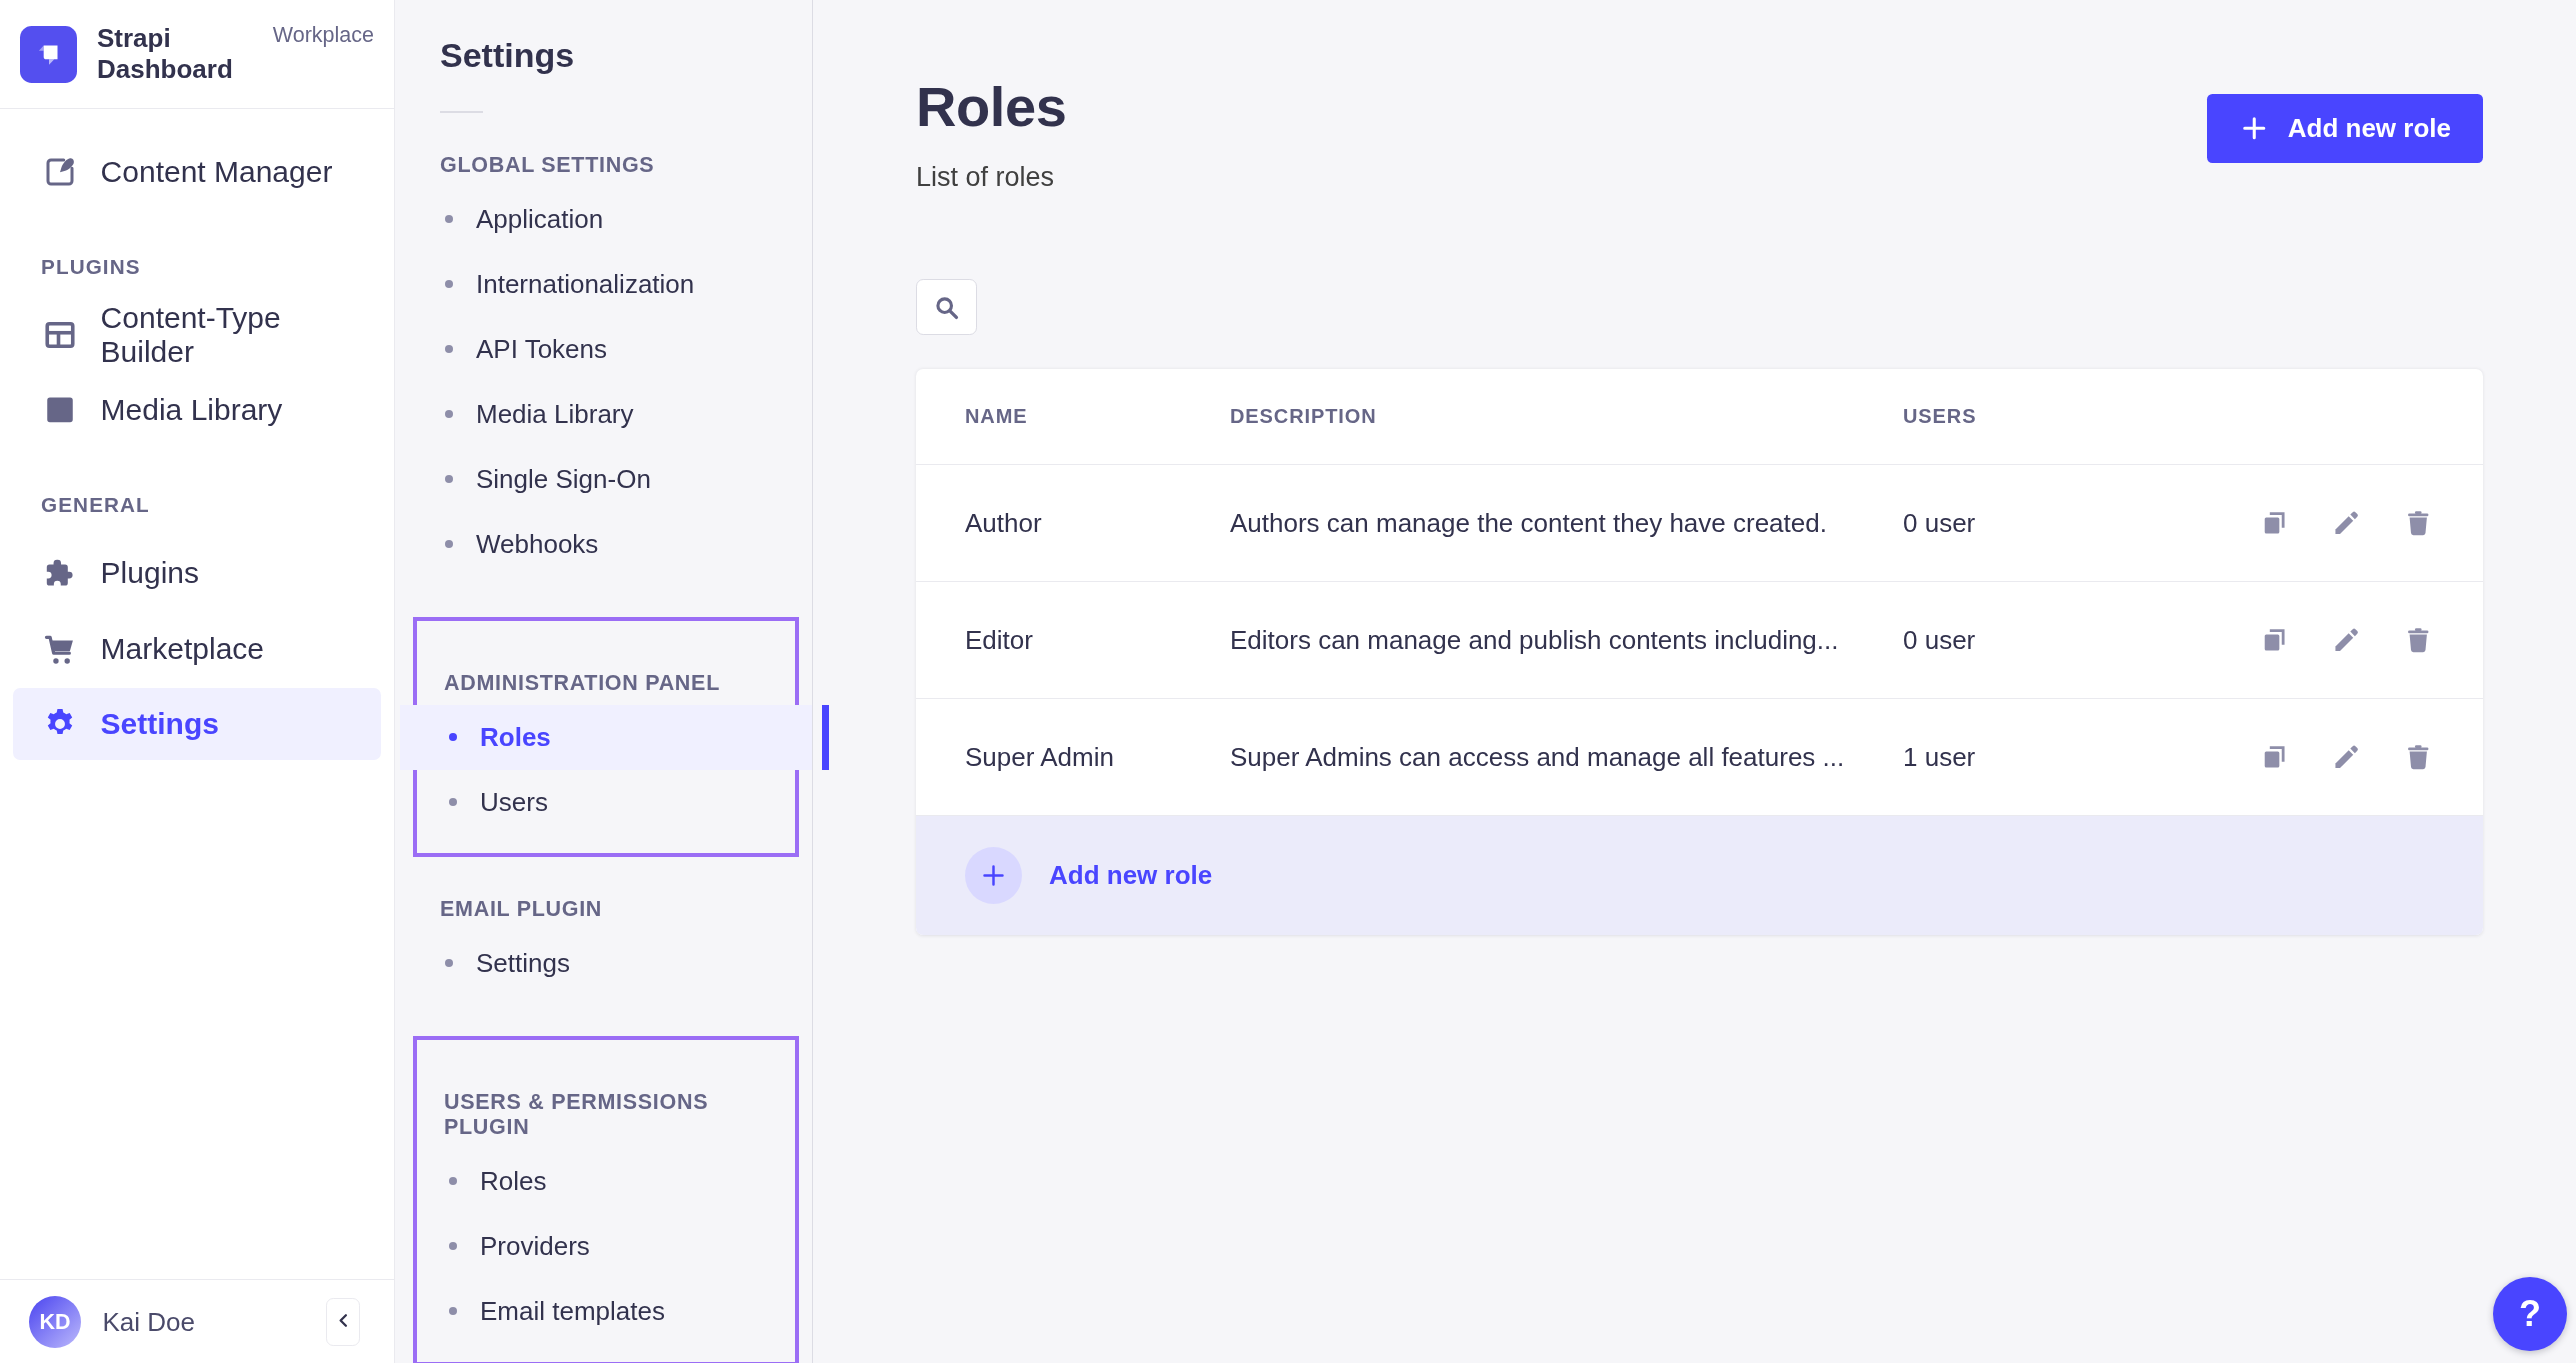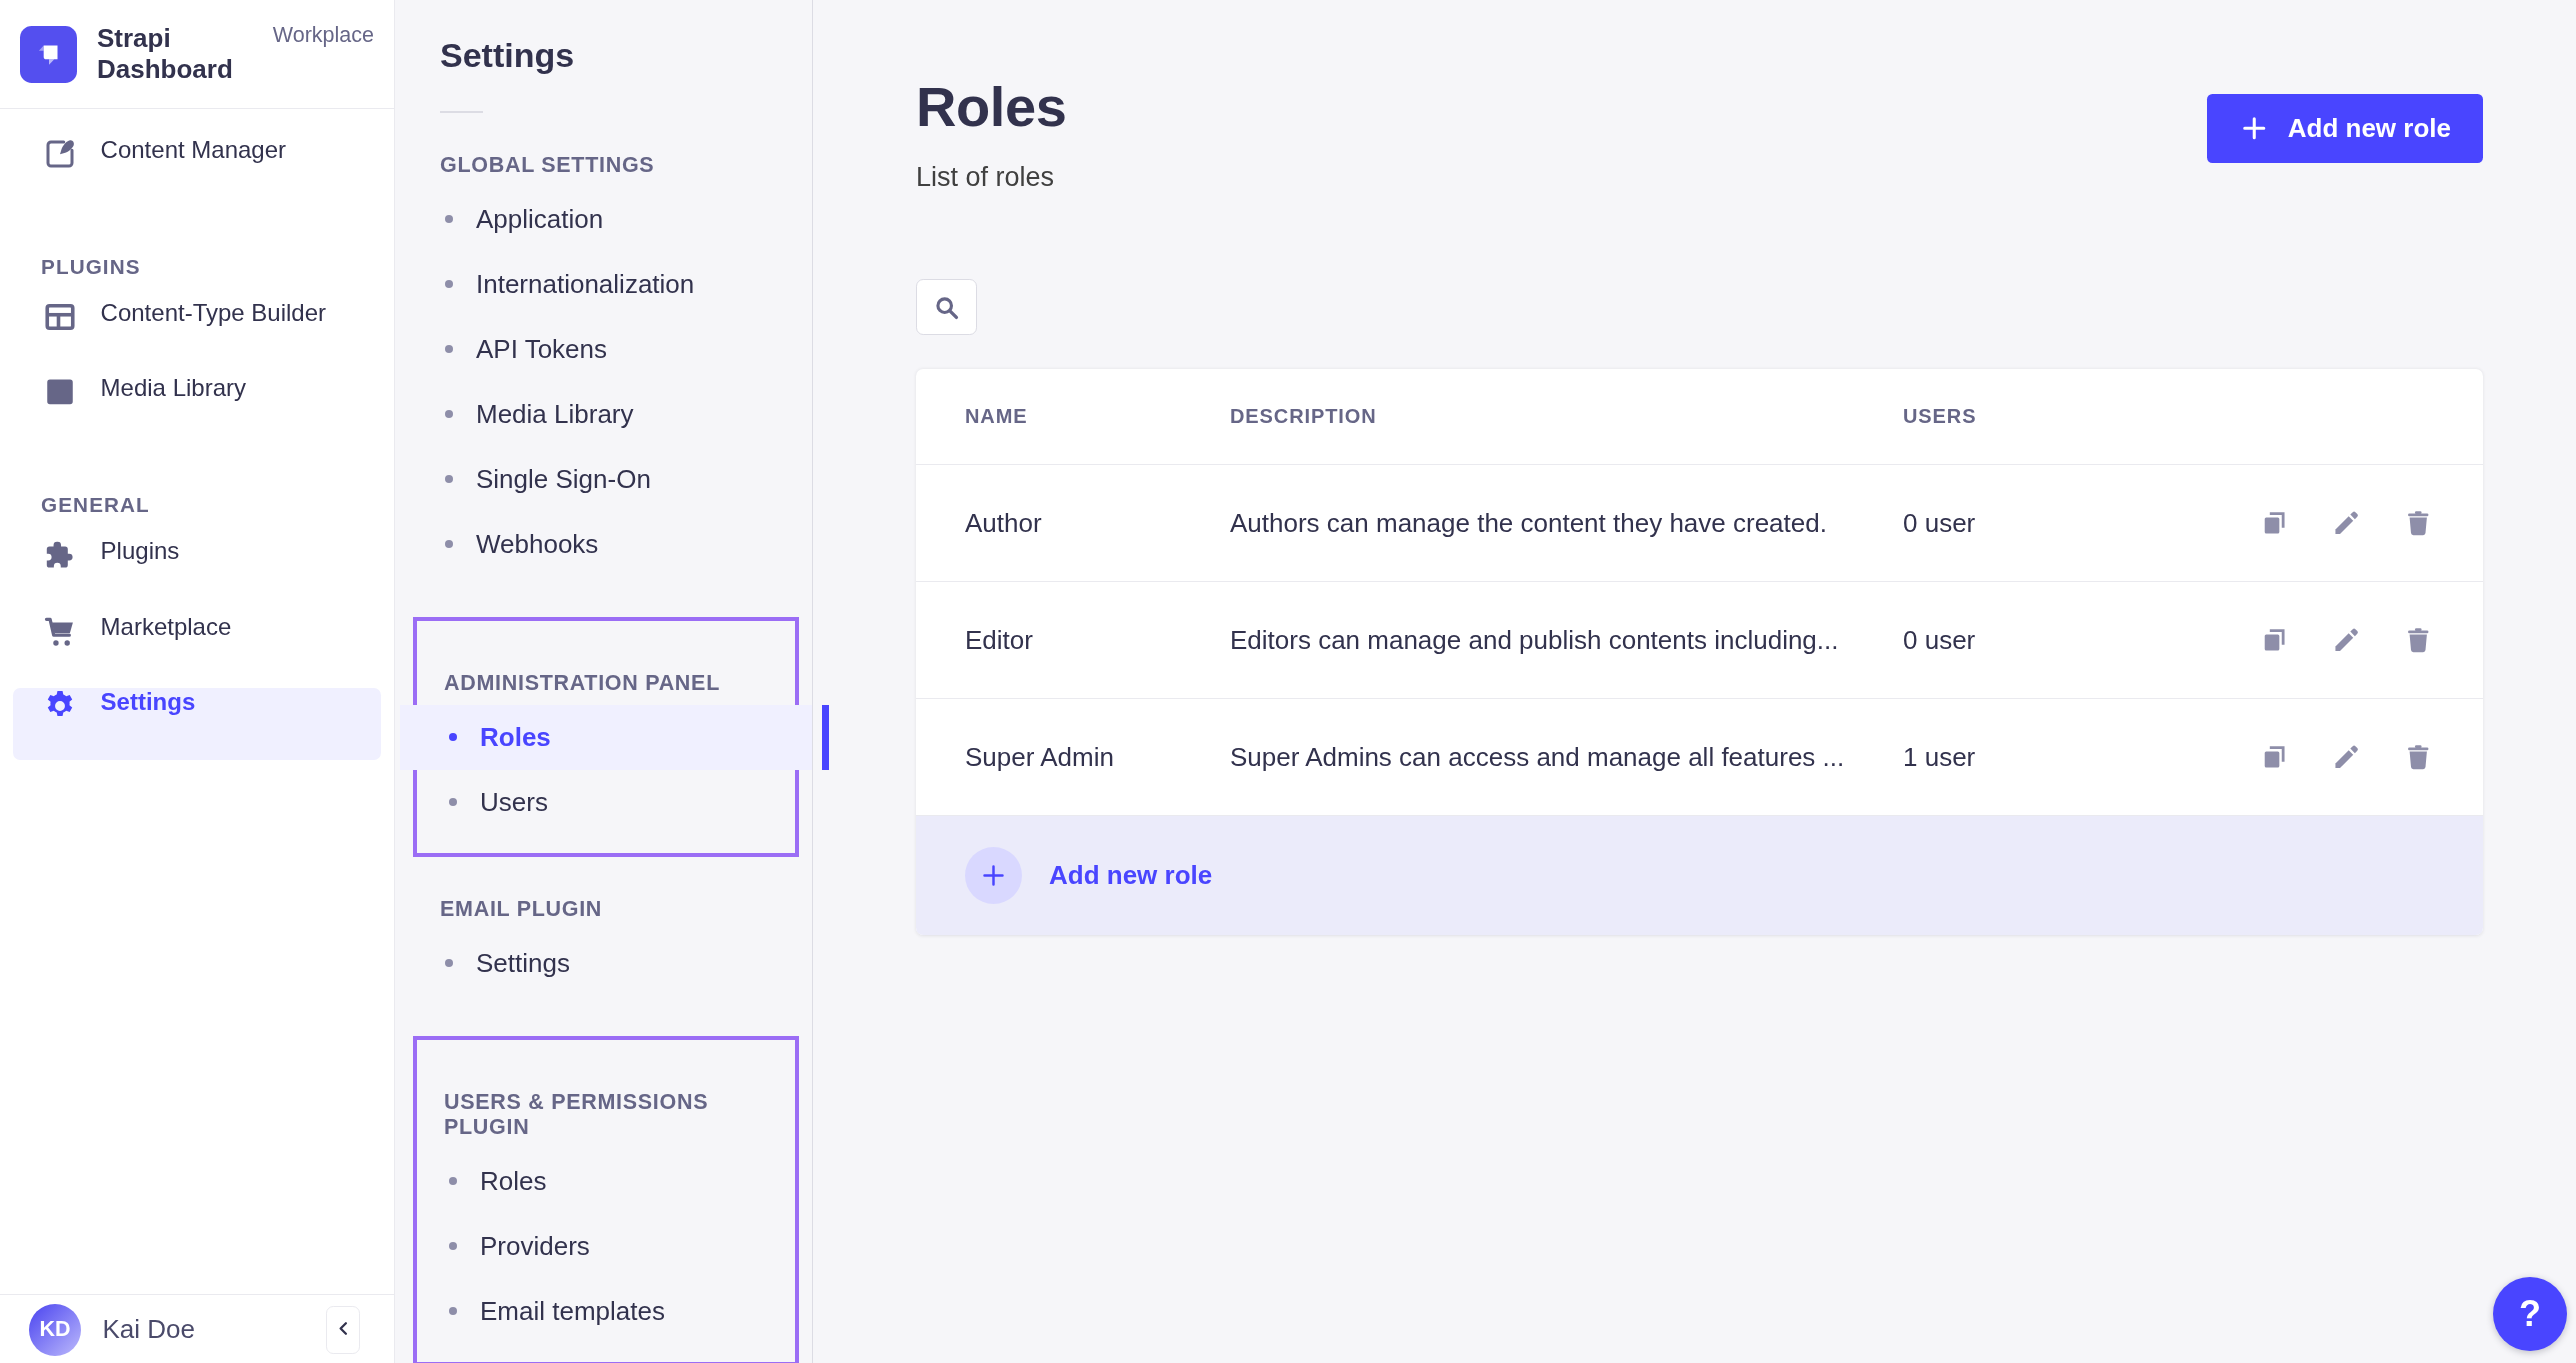--- a/index.html
+++ b/index.html
@@ -30,38 +30,38 @@
     background:#544fef;
     display:flex; align-items:center; justify-content:center;
     flex:0 0 auto;
   }
   .brand-text { display:flex; flex-direction:row; gap:3.6px; }
   .brand-title { font-size:26px; font-weight:bold; color:#32324d; }
   .brand-sub { font-size:21.5px; color:#666687; }
 
   .nav { padding-top:23px; flex:1; }
   .nav-item {
-    display:flex; gap:23px;
+    display:flex; align-items:center; gap:23px;
     height:72px; padding:0 29px; margin:3.6px 12.6px;
     border-radius:7.2px;
-    font-size:24px; color:#32324d;
+    font-size:30px; color:#32324d;
     cursor:pointer;
   }
   .nav-item .ic { width:36px; height:36px; color:#666687; flex:0 0 auto; display:flex; align-items:center; justify-content:center; }
   .nav-item.active { background:#f0f0ff; color:#4945ff; font-weight:bold; }
   .nav-item.active .ic { color:#4945ff; }
   .nav-section {
     font-size:20.7px; font-weight:bold; letter-spacing:1.1px;
     color:#666687; text-transform:uppercase;
     padding:0 41px; margin:47px 0 20px 0;
   }
 
   .user-bar {
     border-top:0.9px solid #eaeaef;
-    height:70px;
+    height:85px;
     display:flex; align-items:center; gap:21.5px;
     padding:0 34px 0 29px;
   }
   .avatar {
     width:52px; height:52px; border-radius:50%;
     background:linear-gradient(135deg,#4f49f0 5%,#b7b4fb 95%);
     color:#ffffff; font-weight:bold; font-size:21.5px;
     display:flex; align-items:center; justify-content:center;
     flex:0 0 auto;
   }

